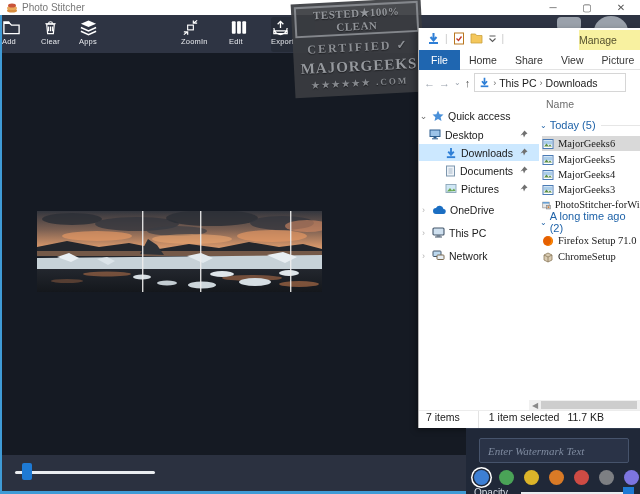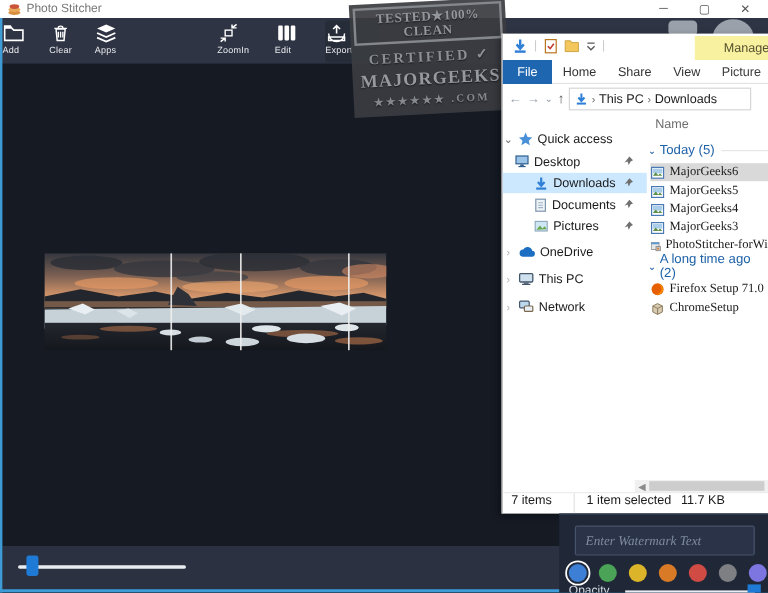--- a/index.html
+++ b/index.html
@@ -42,21 +42,21 @@
   .stamp-l3 { font-size:15px; letter-spacing:1px; margin-top:3px; color:#96999e; }
   .stamp-l4 { font-size:9px; margin-top:3px; letter-spacing:2px; color:#85888d; }
 
   
   .explorer { left:418px; top:28px; width:222px; height:400px; background:#ffffff; z-index:5;
               border-left:1px solid #b5b5b5; box-shadow:-2px 2px 6px rgba(0,0,0,.35);
               font-size:11px; color:#1a1a1a; }
   .qat { position:absolute; left:0; top:0; width:160px; height:20px; display:flex; align-items:center; gap:5px; padding-left:8px; }
   .qat-sep { color:#c9c9c9; font-size:10px; }
   .manage-tab { position:absolute; left:160px; top:2px; width:62px; height:20px; background:#f8f1a0;
-                text-align:right; font-size:10.5px; color:#55512e; line-height:20px; }
+                text-align:left; font-size:10.5px; color:#55512e; line-height:20px; }
   .ribbon-tabs { position:absolute; left:0; top:22px; width:222px; height:20px; display:flex; border-bottom:1px solid #e3e3e3; }
   .rtab { height:20px; line-height:20px; padding:0 9px; font-size:10.5px; color:#333; }
   .rtab-file { background:#1f66b0; color:#fff; padding:0 12px; }
   .rtab-context { color:#3b3b3b; }
 
   .navbar { position:absolute; left:0; top:42px; width:222px; height:25px; display:flex; align-items:center; gap:4px; padding-left:5px; }
   .nav-glyph { font-size:11px; color:#9aa2ad; }
   .nav-up { color:#4d4d4d; }
   .addressbar { display:flex; align-items:center; gap:3px; border:1px solid #d6d6d6; background:#fff; height:19px; padding:0 4px; width:152px; }
   .crumb { font-size:10.5px; color:#1a1a1a; white-space:nowrap; }

